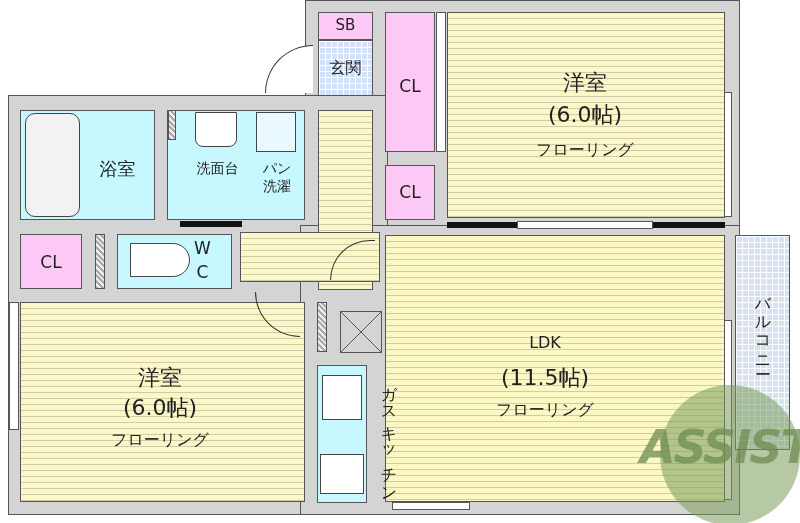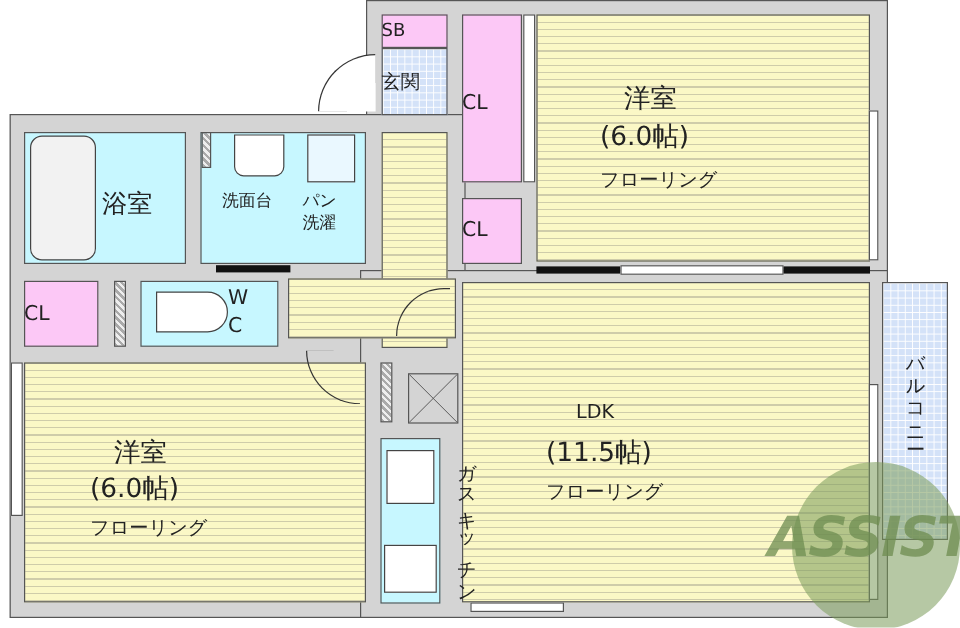--- a/index.html
+++ b/index.html
@@ -3,21 +3,21 @@
 <meta charset="utf-8">
 <style>
   html,body{margin:0;padding:0;background:#fff;}
   body{width:800px;height:523px;position:relative;overflow:hidden;font-family:"DejaVu Sans",sans-serif;}
   .abs{position:absolute;box-sizing:border-box;}
   .wall{background:#d4d4d4;border:1px solid #555;}
   .floor{background-color:#fbf8c6;background-image:repeating-linear-gradient(to bottom,#fbf8c6 0px,#fbf8c6 5px,#cfccaa 5px,#cfccaa 6px);border:1px solid #555;}
   .wet{background:#c7f7ff;border:1px solid #555;}
   .closet{background:#fcc8f6;border:1px solid #555;}
   .tile{background-color:#d4e2f8;background-image:linear-gradient(#fff 1px,transparent 1px),linear-gradient(90deg,#fff 1px,transparent 1px);background-size:6px 6px;border:1px solid #555;}
-  .lbl{color:#222;text-align:left;line-height:1.2;white-space:nowrap;}
+  .lbl{color:#222;text-align:center;line-height:1.2;white-space:nowrap;}
   .vtext{writing-mode:vertical-rl;color:#222;letter-spacing:2px;}
   .hatch{background:repeating-linear-gradient(45deg,#aaa 0 2px,#eee 2px 4px);border:1px solid #555;}
   .blk{background:#111;}
   .win{background:#fff;border:1px solid #555;}
 </style>
 </head>
 <body>
 
 <div class="abs wall" style="left:305px;top:0;width:435px;height:235px;"></div>
 <div class="abs wall" style="left:8px;top:95px;width:380px;height:420px;"></div>
@@ -44,21 +44,21 @@
 <div class="abs win" style="left:436px;top:12px;width:10px;height:140px;"></div>
 
 <div class="abs floor" style="left:318px;top:110px;width:55px;height:180px;"></div>
 <div class="abs floor" style="left:240px;top:232px;width:140px;height:50px;"></div>
 
 <div class="abs closet" style="left:385px;top:165px;width:50px;height:55px;"></div>
 <div class="abs lbl" style="left:385px;top:182px;width:50px;font-size:17px;">CL</div>
 
 <div class="abs wet" style="left:20px;top:110px;width:135px;height:110px;"></div>
 <div class="abs" style="left:25px;top:113px;width:55px;height:104px;background:#f2f2f2;border:1px solid #444;border-radius:10px;"></div>
-<div class="abs lbl" style="left:85px;top:158px;width:65px;font-size:21px;">浴室</div>
+<div class="abs lbl" style="left:85px;top:158px;width:65px;font-size:18px;">浴室</div>
 
 <div class="abs wet" style="left:167px;top:110px;width:138px;height:110px;"></div>
 <div class="abs" style="left:195px;top:112px;width:42px;height:35px;border:1px solid #444;border-radius:0 0 8px 8px;background:#fff;"></div>
 <div class="abs" style="left:256px;top:112px;width:40px;height:40px;border:1px solid #444;background:#eaf8ff;"></div>
 <div class="abs lbl" style="left:185px;top:160px;width:65px;font-size:14px;">洗面台</div>
 <div class="abs lbl" style="left:252px;top:158px;width:50px;font-size:14px;margin-top:20px;">洗濯</div>
 <div class="abs lbl" style="left:252px;top:160px;width:50px;font-size:14px;">パン</div>
 <div class="abs blk" style="left:180px;top:221px;width:62px;height:6px;"></div>
 
 <div class="abs closet" style="left:20px;top:234px;width:62px;height:55px;"></div>

